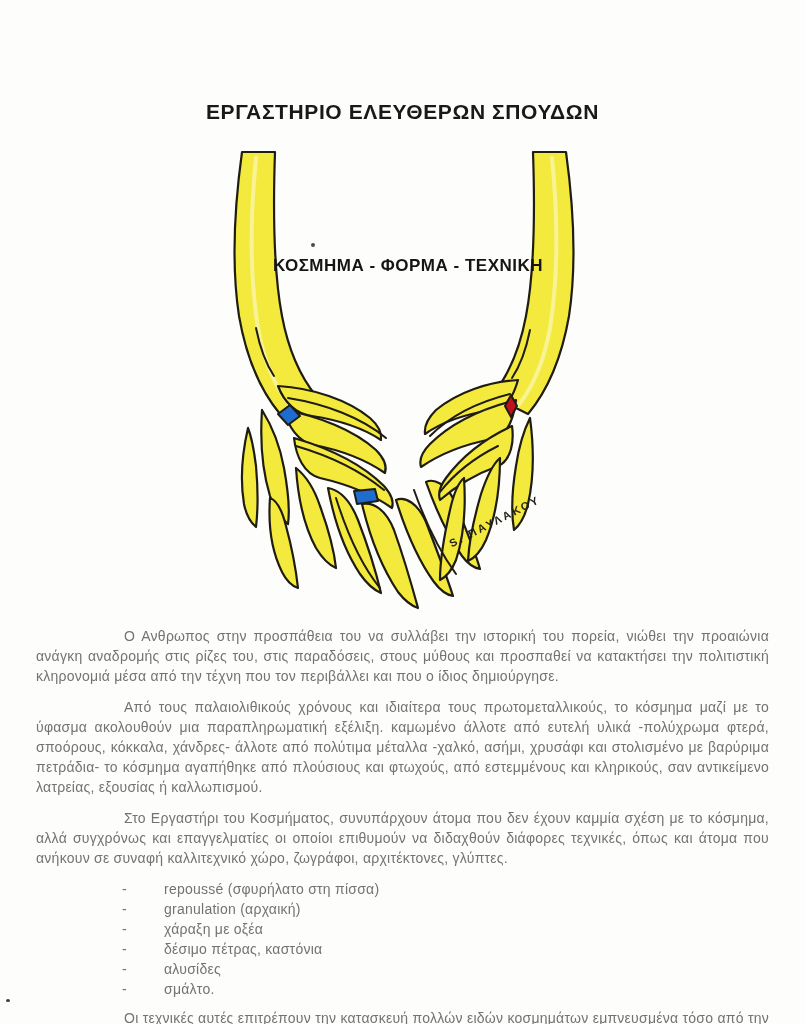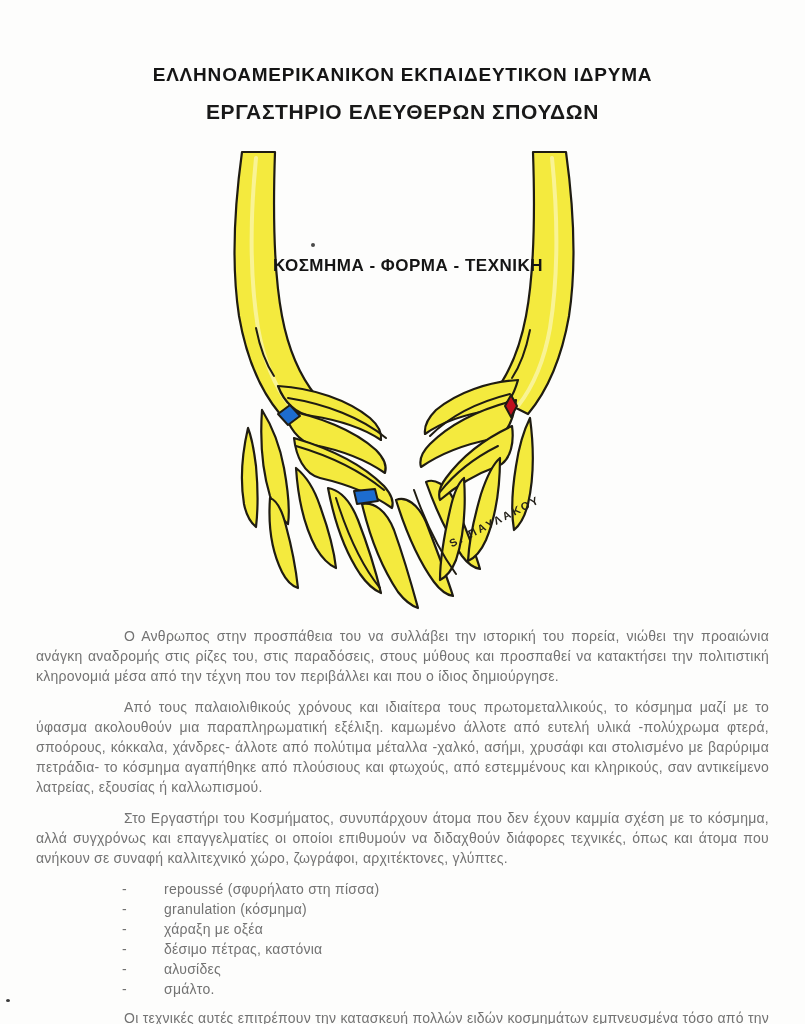--- a/index.html
+++ b/index.html
@@ -56,21 +56,20 @@
   
   .speck{position:absolute;background:#4a4a4a;border-radius:50%;}
   .speck-a{left:311px;top:243px;width:4px;height:4px;}
   .speck-b{left:6px;top:999px;width:4px;height:3px;background:#3a3a3a;}
 </style>
 </head>
 <body>
 
 <div class="page">
 
-  <h1 class="letterhead-org">ΕΛΛΗΝΟΑΜΕΡΙΚΑΝΙΚΟΝ ΕΚΠΑΙΔΕΥΤΙΚΟΝ ΙΔΡΥΜΑ</h1>
   <div class="letterhead-sub">
     <div>ΕΡΓΑΣΤΗΡΙΟ ΕΛΕΥΘΕΡΩΝ ΣΠΟΥΔΩΝ</div>
   </div>
 
   <div class="art">
     <svg width="452" height="482" viewBox="0 0 452 482">
 
       <path class="gold-fill" d="M 64,4 C 56,62 54,122 61,168 C 68,208 82,242 102,266 L 138,248 C 122,228 110,200 104,168 C 96,126 95,62 97,4 Z"></path>
       <path class="gold-fill" d="M 388,4 C 396,62 398,122 391,168 C 384,208 370,242 350,266 L 314,248 C 330,228 342,200 348,168 C 356,126 357,62 355,4 Z"></path>
       <path class="streak" d="M 78,10 C 72,70 72,130 80,180 C 86,214 98,240 112,258"></path>
@@ -118,21 +117,21 @@
     <p class="para">Ο Ανθρωπος στην προσπάθεια του να συλλάβει την ιστορική του πορεία, νιώθει την προαιώνια ανάγκη αναδρομής στις ρίζες του, στις παραδόσεις, στους μύθους και προσπαθεί να κατακτήσει την πολιτιστική κληρονομιά μέσα από την τέχνη που τον περιβάλλει και που ο ίδιος δημιούργησε.</p>
     <p class="para">Από τους παλαιολιθικούς χρόνους και ιδιαίτερα τους πρωτομεταλλικούς, το κόσμημα μαζί με το ύφασμα ακολουθούν μια παραπληρωματική εξέλιξη. καμωμένο άλλοτε από ευτελή υλικά -πολύχρωμα φτερά, σποόρους, κόκκαλα, χάνδρες- άλλοτε από πολύτιμα μέταλλα -χαλκό, ασήμι, χρυσάφι και στολισμένο με βαρύριμα πετράδια- το κόσμημα αγαπήθηκε από πλούσιους και φτωχούς, από εστεμμένους και κληρικούς, σαν αντικείμενο λατρείας, εξουσίας ή καλλωπισμού.</p>
     <p class="para">Στο Εργαστήρι του Κοσμήματος, συνυπάρχουν άτομα που δεν έχουν καμμία σχέση με το κόσμημα, αλλά συγχρόνως και επαγγελματίες οι οποίοι επιθυμούν να διδαχθούν διάφορες τεχνικές, όπως και άτομα που ανήκουν σε συναφή καλλιτεχνικό χώρο, ζωγράφοι, αρχιτέκτονες, γλύπτες.</p>
     <div class="tech-list">
       <div class="li-row">
         <span class="li-dash">-</span>
         <span class="li-text">repoussé (σφυρήλατο στη πίσσα)</span>
       </div>
       <div class="li-row">
         <span class="li-dash">-</span>
-        <span class="li-text">granulation (κόσμημα)</span>
+        <span class="li-text">granulation (αρχαική)</span>
       </div>
       <div class="li-row">
         <span class="li-dash">-</span>
         <span class="li-text">χάραξη με οξέα</span>
       </div>
       <div class="li-row">
         <span class="li-dash">-</span>
         <span class="li-text">δέσιμο πέτρας, καστόνια</span>
       </div>
       <div class="li-row">

